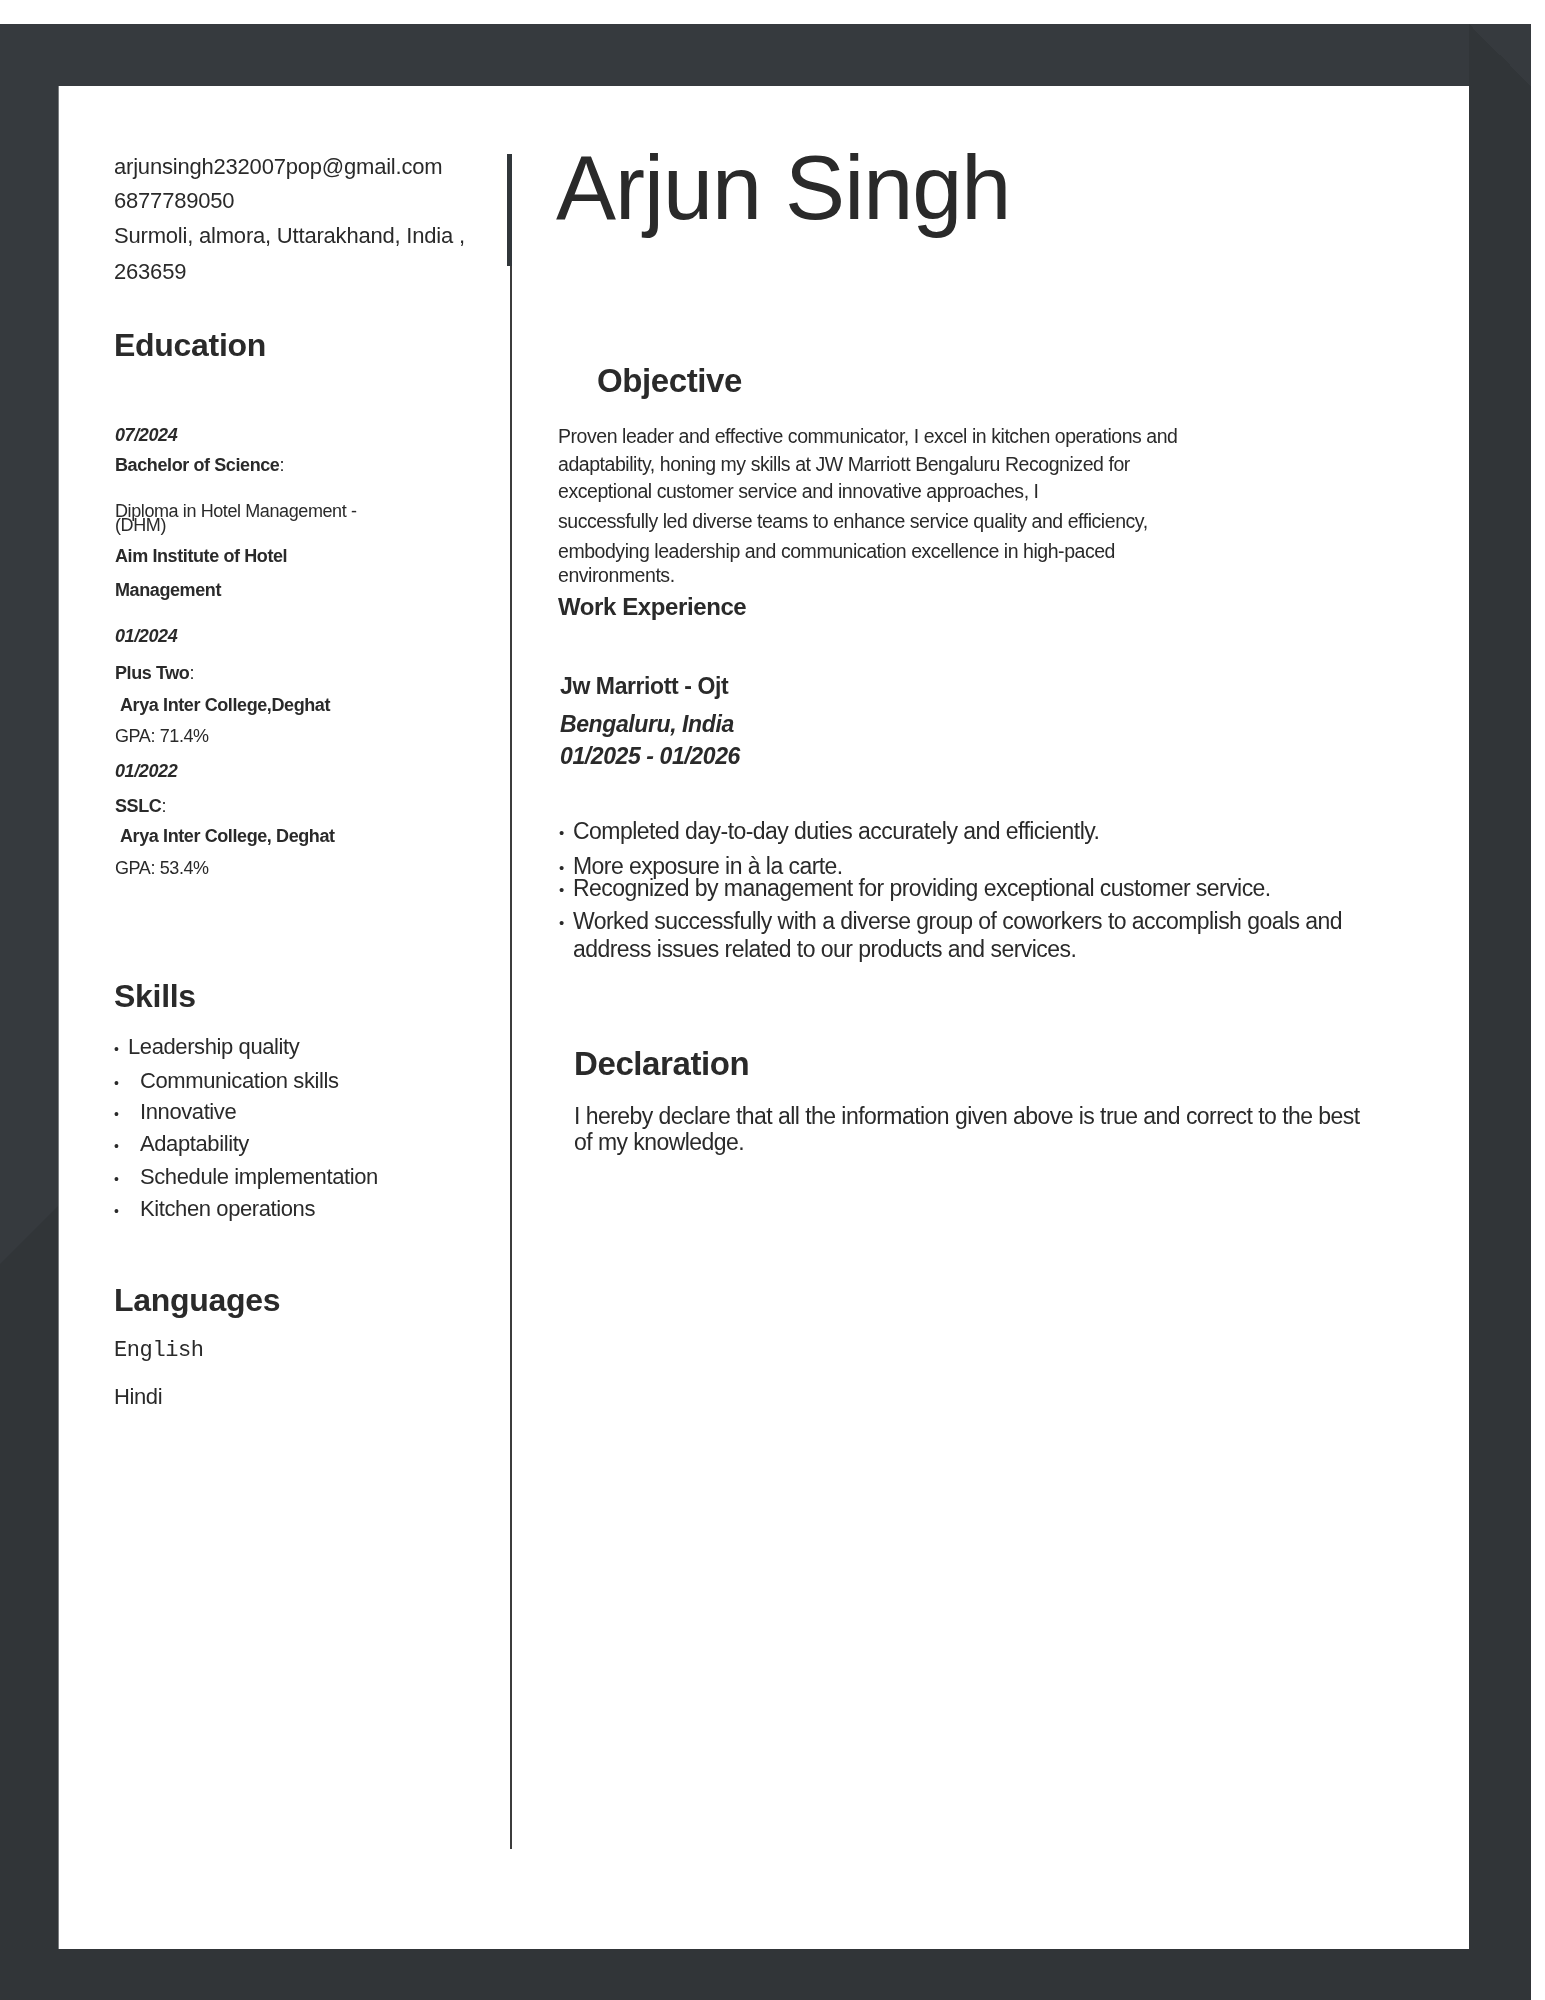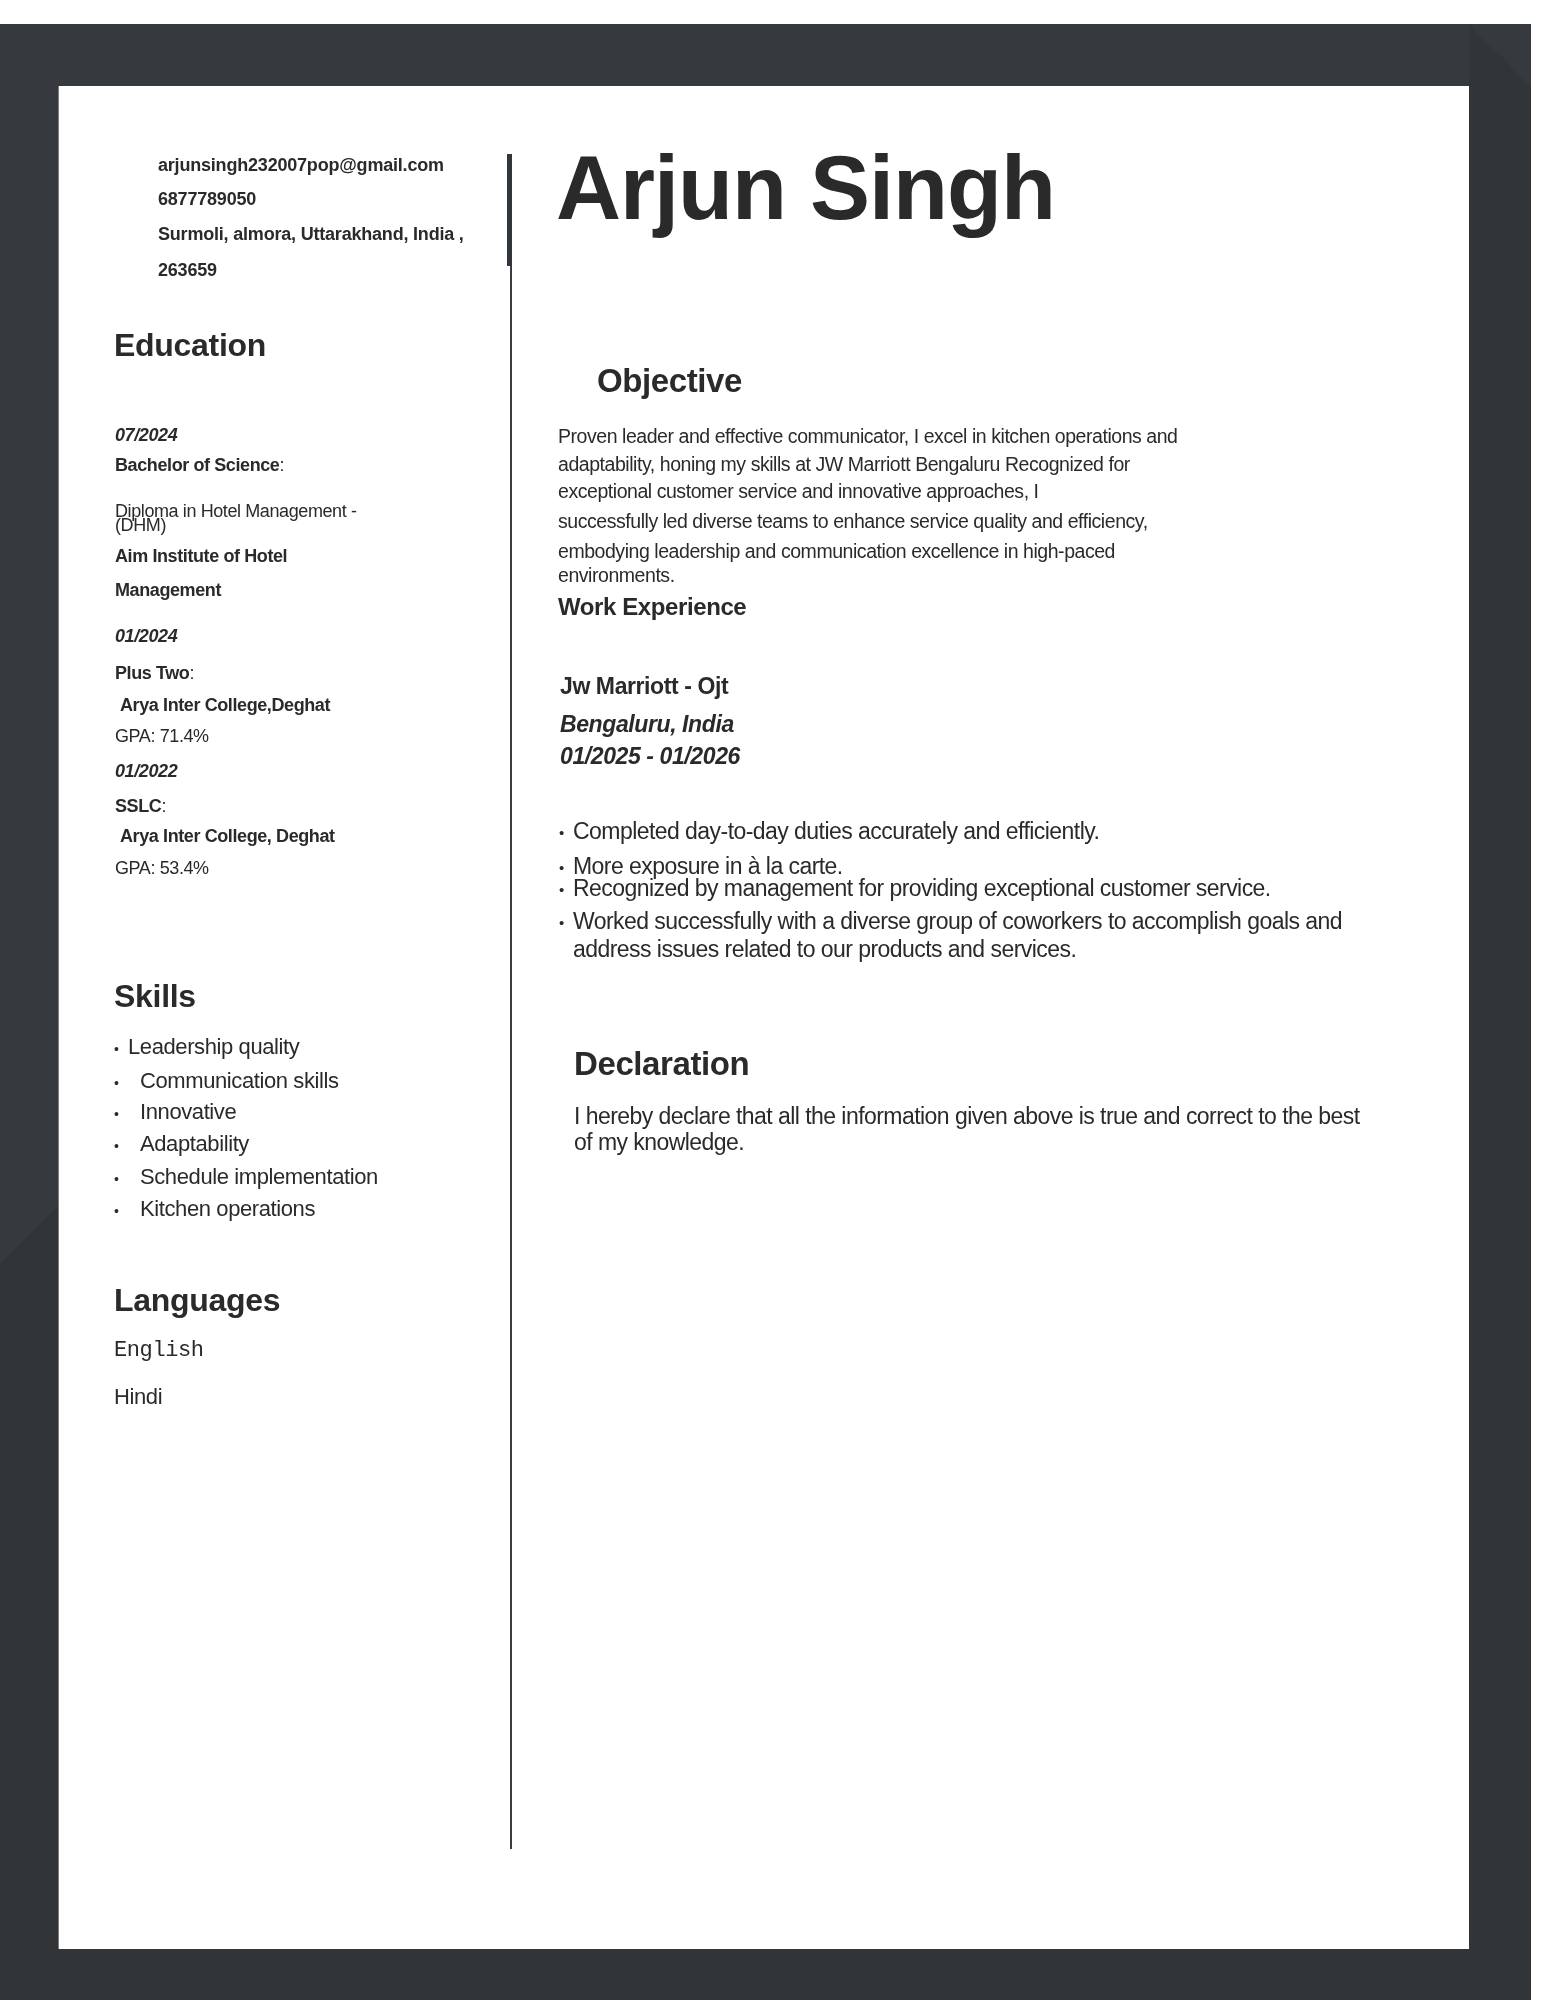--- a/index.html
+++ b/index.html
@@ -30,32 +30,32 @@
   }
   .page {
     position: absolute; left: 59px; top: 86px; width: 1410px; height: 1863px;
     background: #ffffff; box-shadow: -1px 0 0 #7a7d80;
   }
   .abs { position: absolute; white-space: nowrap; }
   .bold { font-weight: bold; }
   .ital { font-style: italic; }
 
   
-  .contact { font-size: 18px; font-weight: bold; letter-spacing: -0.2px; line-height: 1; margin-left: 44px; }
+  .contact { font-size: 22px; font-weight: normal; letter-spacing: -0.2px; line-height: 1; }
   .h-left { font-size: 32px; font-weight: bold; letter-spacing: -0.3px; line-height: 1; }
   .edu { font-size: 18px; line-height: 1; letter-spacing: -0.4px; }
   .skill { font-size: 22px; line-height: 1; letter-spacing: -0.4px; }
   .bullet { position: absolute; font-size: 14px; }
 
   
   .divider-thick { position: absolute; left: 507px; top: 154px; width: 5px; height: 112px; background: #31363a; }
   .divider-thin { position: absolute; left: 510px; top: 266px; width: 2px; height: 1583px; background: #3c3c3c; }
 
   
-  .name { font-size: 90px; font-weight: bold; letter-spacing: -1px; line-height: 1; }
+  .name { font-size: 90px; font-weight: normal; letter-spacing: -1px; line-height: 1; }
   .h-right { font-size: 33px; font-weight: bold; letter-spacing: -0.4px; line-height: 1; }
   .obj { font-size: 19.5px; line-height: 1; letter-spacing: -0.45px; }
   .sub-h { font-size: 24px; font-weight: bold; letter-spacing: -0.4px; line-height: 1; }
   .job { font-size: 23px; line-height: 1; letter-spacing: -0.4px; }
   .duty { font-size: 23px; line-height: 1; letter-spacing: -0.55px; }
   .decl { font-size: 23px; line-height: 1; letter-spacing: -0.55px; }
 </style>
 </head>
 <body>
 

